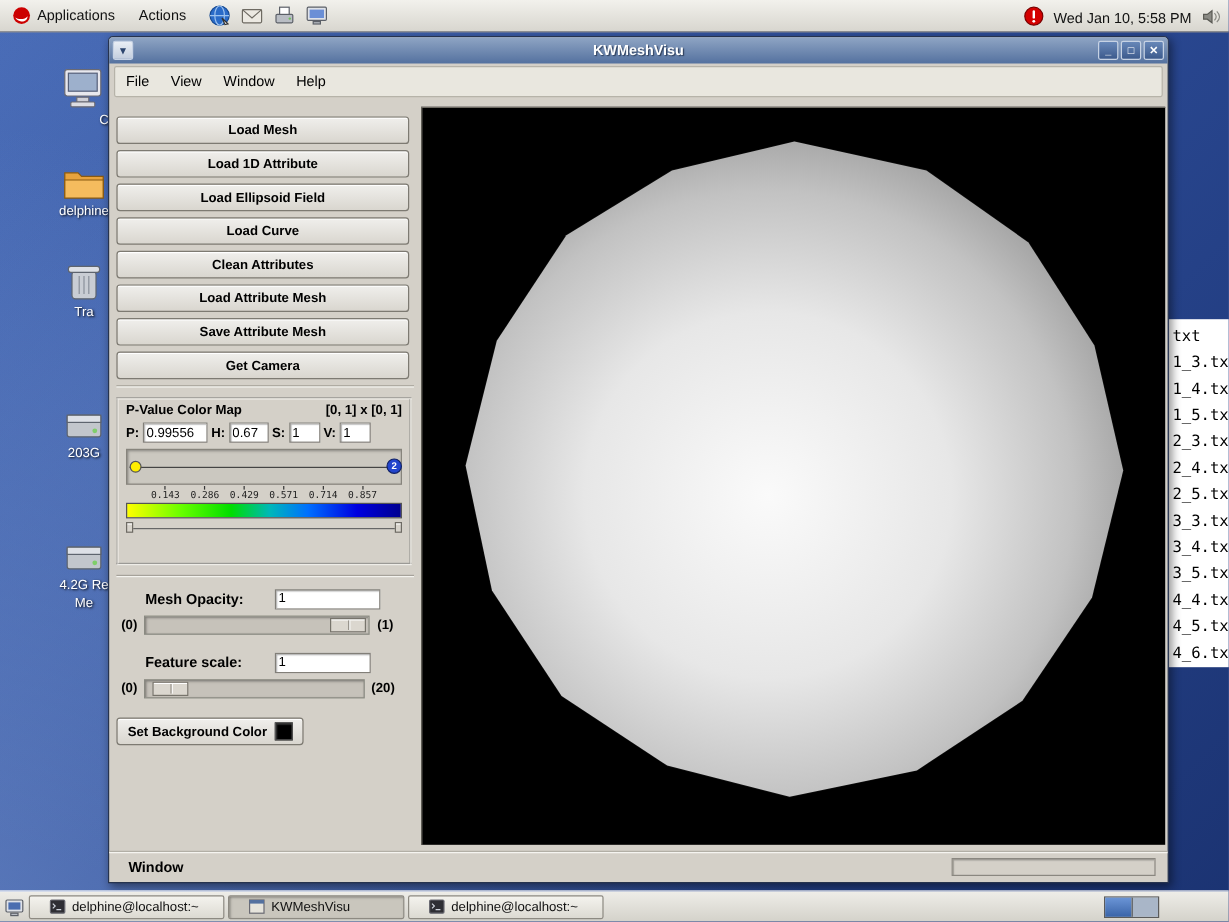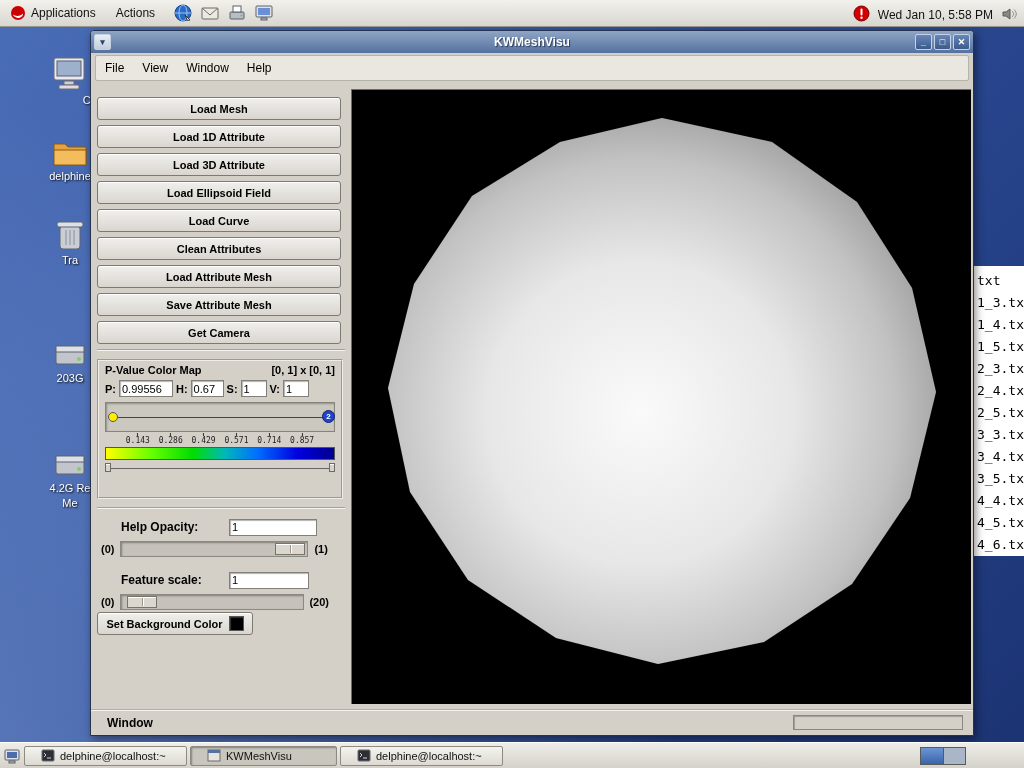--- a/index.html
+++ b/index.html
@@ -119,21 +119,21 @@
   .ctl-label-row label { font-weight:bold; font-size:12px; margin-left:24px; }
   .ctl-label-row input { margin-left:auto; }
   .slider-row { display:flex; align-items:center; height:18px; margin-top:3px; font-size:11px; font-weight:bold; }
   .trough { position:relative; height:16px; background:#c6c2ba; border:1px solid #8a8a82;
     box-shadow:inset 1px 1px 2px rgba(0,0,0,.35); flex:0 0 auto; }
   .thumb { position:absolute; top:1px; width:30px; height:12px; background:#dbd7cf;
     border:1px solid #77746c; box-shadow:inset 0 1px 0 #fff; }
   .thumb::after { content:""; position:absolute; left:50%; top:1px; bottom:1px; width:1px;
     background:#98948c; box-shadow:1px 0 0 #fff; }
 
-  #bg-color-btn { margin-top:1px; width:156px; height:23px;
+  #bg-color-btn { margin-top:15px; width:156px; height:23px;
     background:linear-gradient(#f0efec,#d9d6cf); border:1px solid #7d7a72; border-radius:3px;
     box-shadow:inset 0 1px 0 #fff; font-weight:bold; font-size:11px;
     display:flex; align-items:center; justify-content:center; gap:6px; }
   #bg-swatch { width:15px; height:15px; background:#000; border:1px solid #555;
     box-shadow:inset 1px 1px 1px rgba(255,255,255,.2); }
 
   
   #viewport { position:absolute; left:260px; top:58px; width:620px; height:615px;
     background:#000; border-left:1px solid #6e6b64; border-top:1px solid #6e6b64; }
 
@@ -233,21 +233,20 @@
   <div id="menubar">
     <div class="menu-item">File</div>
     <div class="menu-item">View</div>
     <div class="menu-item">Window</div>
     <div class="menu-item">Help</div>
   </div>
 
   <div id="sidebar">
     <div class="side-btn">Load Mesh</div>
     <div class="side-btn">Load 1D Attribute</div>
-    <div class="side-btn">Load 3D Attribute</div>
     <div class="side-btn">Load Ellipsoid Field</div>
     <div class="side-btn">Load Curve</div>
     <div class="side-btn">Clean Attributes</div>
     <div class="side-btn">Load Attribute Mesh</div>
     <div class="side-btn">Save Attribute Mesh</div>
     <div class="side-btn">Get Camera</div>
 
     <div class="separator"></div>
 
 
@@ -283,21 +282,21 @@
       <div id="cmap-range">
         <div class="rline"></div>
         <div class="rhandle" style="left:0"></div>
         <div class="rhandle" style="right:0"></div>
       </div>
     </div>
 
     <div class="separator" style="margin-top:8px; margin-bottom:8px;"></div>
 
     <div class="ctl-label-row">
-      <label>Help Opacity:</label>
+      <label>Mesh Opacity:</label>
       <input class="entry" style="width: 88px; margin-right: 28px;" value="1">
     </div>
     <div class="slider-row">
       <span style="margin-left:4px">(0)</span>
       <div class="trough" style="width:188px; margin-left:6px;">
         <div class="thumb" style="right:2px"></div>
       </div>
       <span style="margin-left:6px">(1)</span>
     </div>
 

